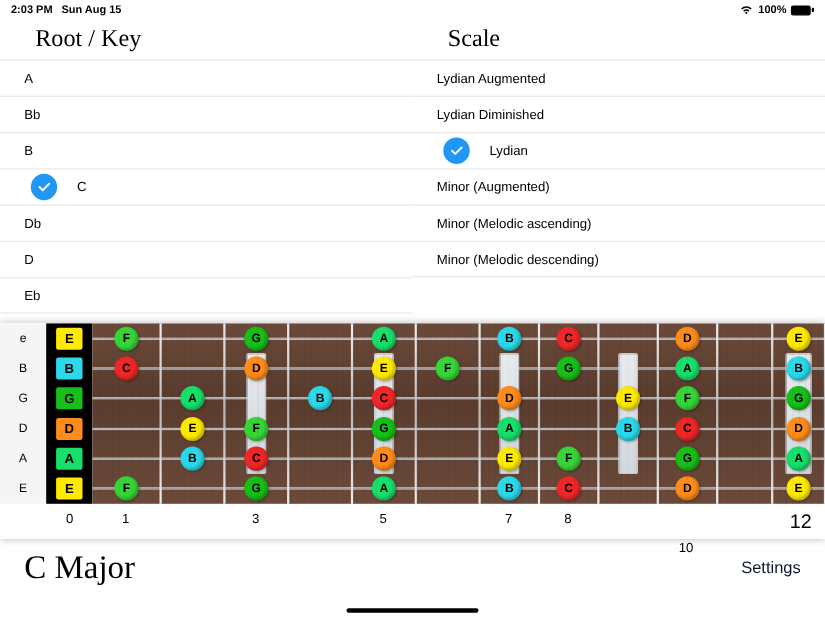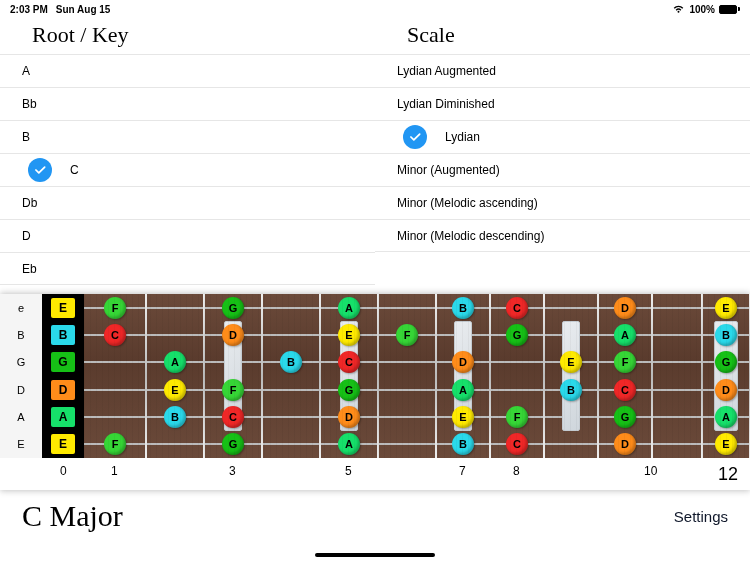--- a/index.html
+++ b/index.html
@@ -223,21 +223,21 @@
         <div class="note" style="left: 631px; top: 139.333px; background: rgb(255, 234, 0);">E</div>
       </div>
   </div>
   <div class="fret-numbers" id="fret-nums">
       <div class="fret-num" style="left: 60px;">0</div>
       <div class="fret-num" style="left: 111px;">1</div>
       <div class="fret-num" style="left: 229px;">3</div>
       <div class="fret-num" style="left: 345px;">5</div>
       <div class="fret-num" style="left: 459px;">7</div>
       <div class="fret-num" style="left: 513px;">8</div>
-      <div class="fret-num" style="left: 644px;">10</div>
+      <div class="fret-num" style="left: 617px; margin-top: 27px;">10</div>
       <div class="fret-num big" style="left: 718px;">12</div>
     </div>
 </div>
 
 <div class="footer">
   <div class="scale-title">C Major</div>
   <div class="settings">Settings</div>
 </div>
 
 <div class="home-ind"></div>

